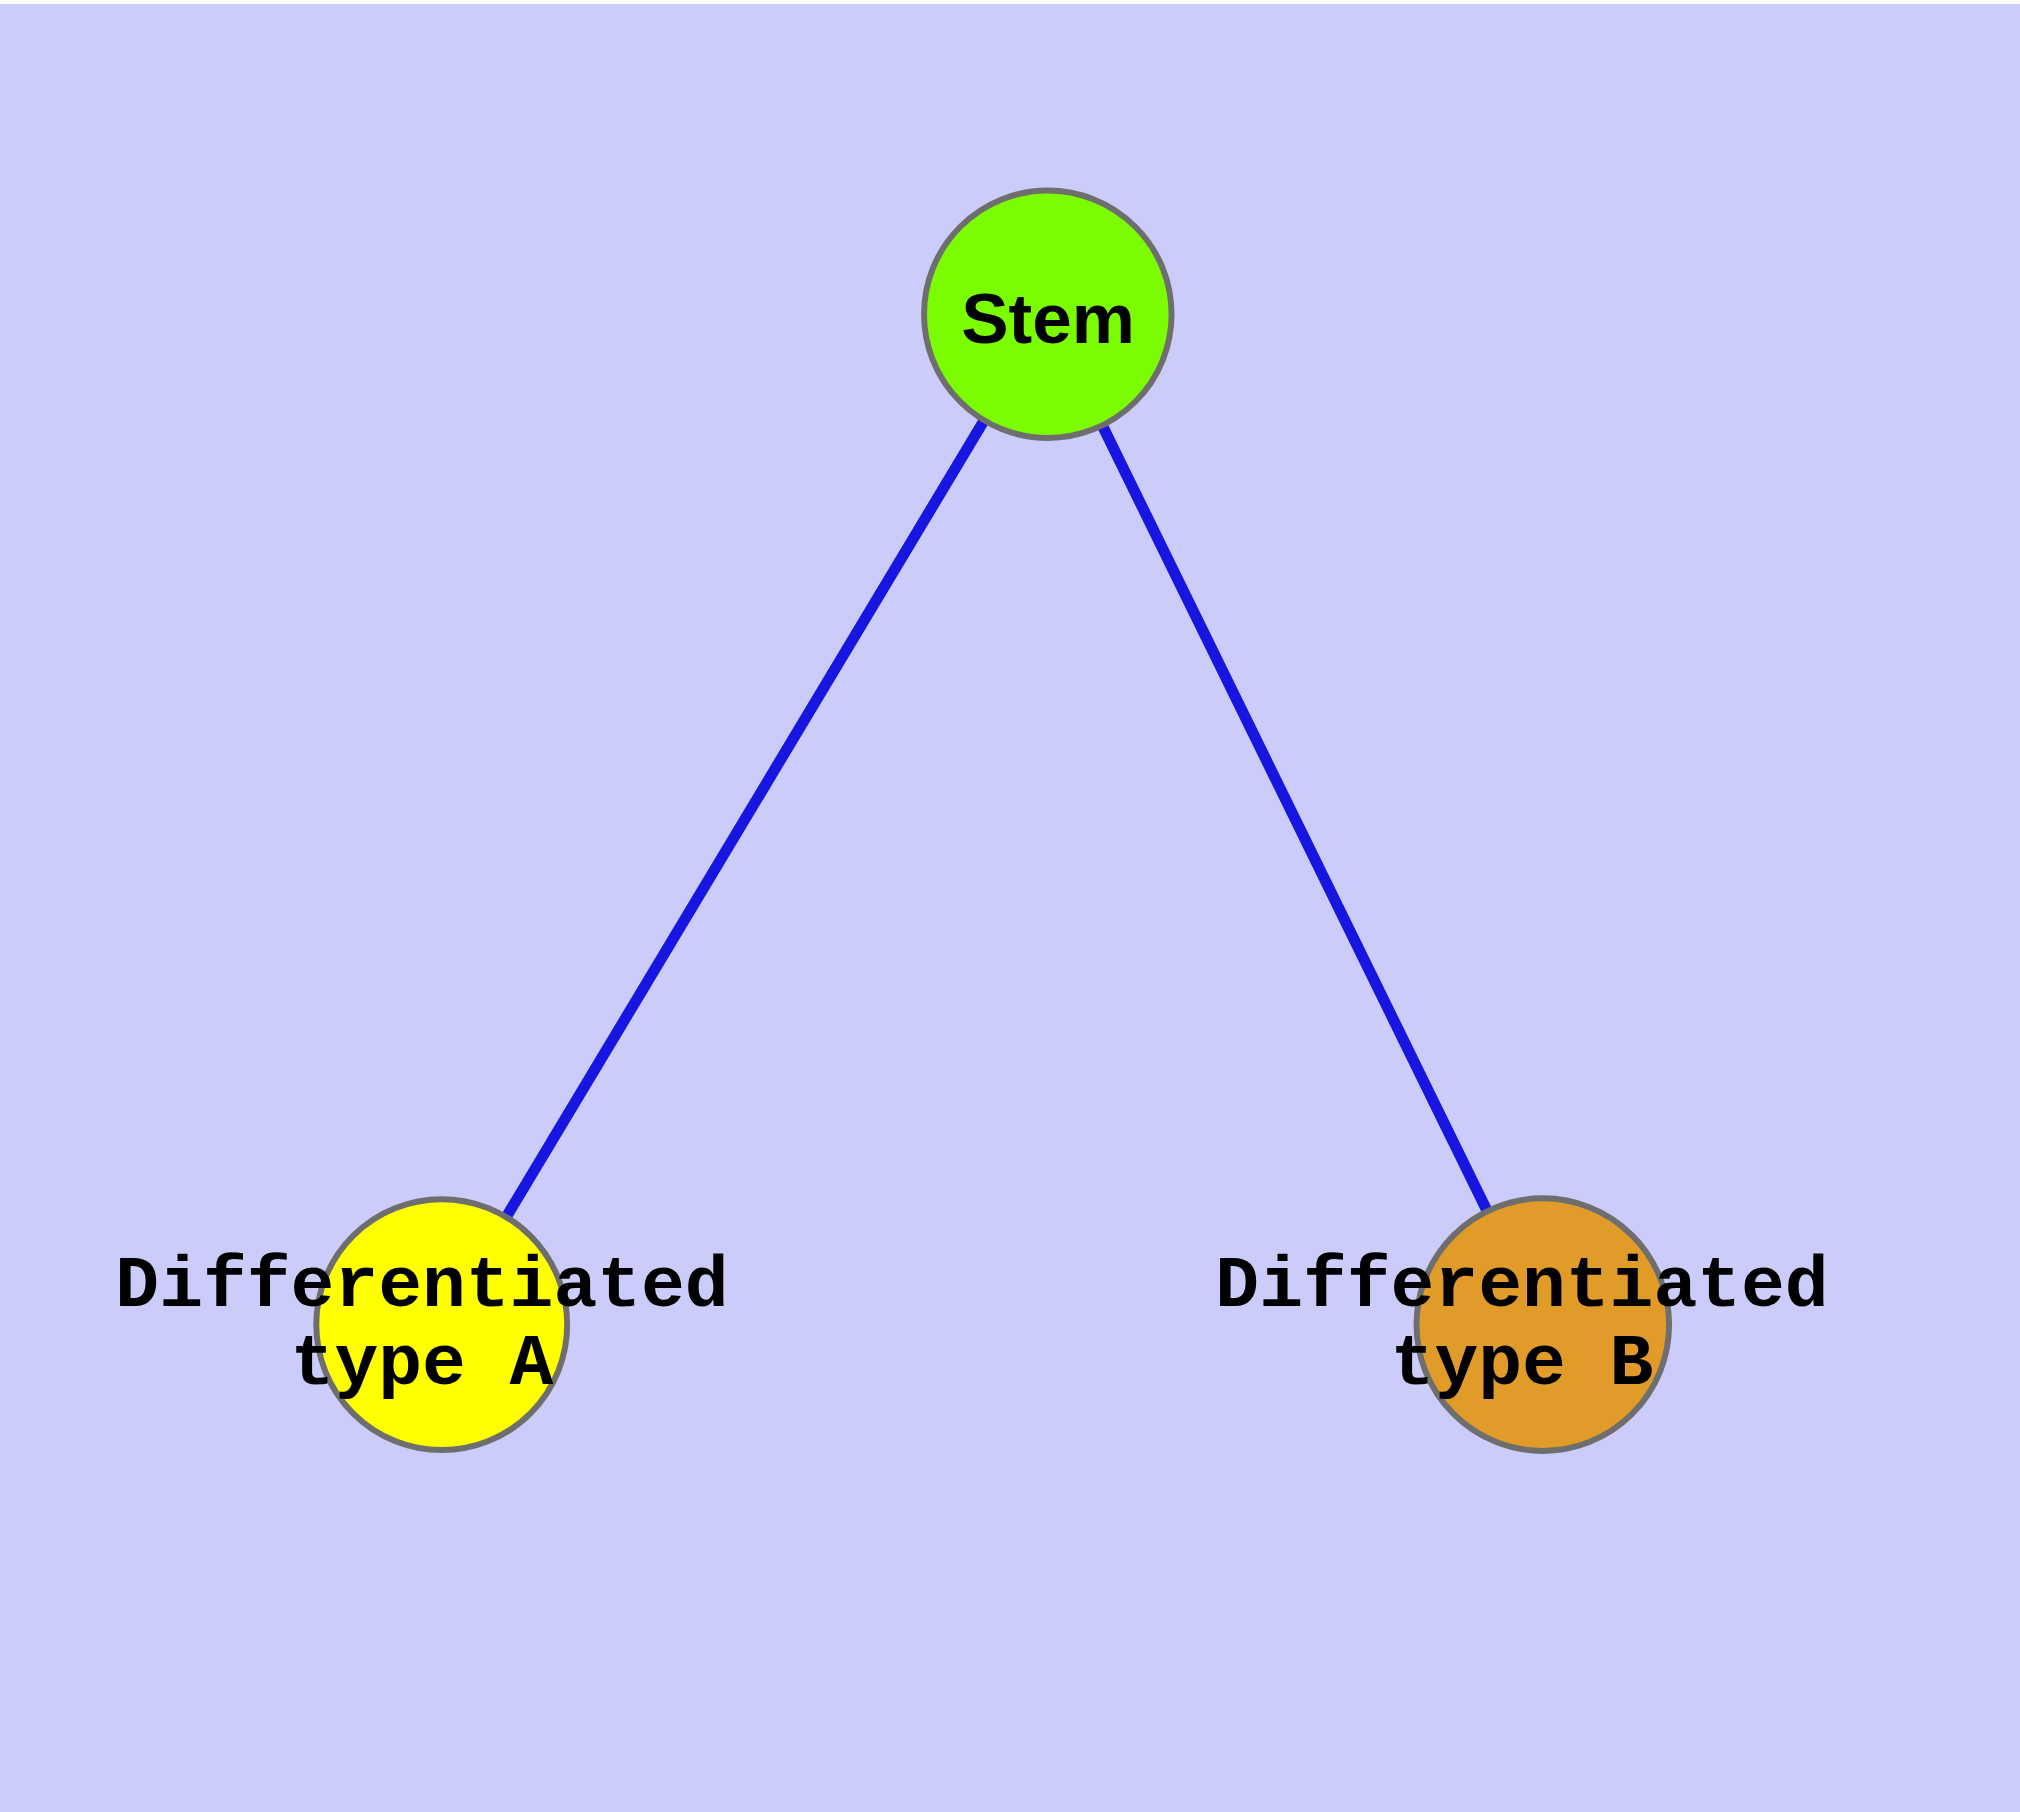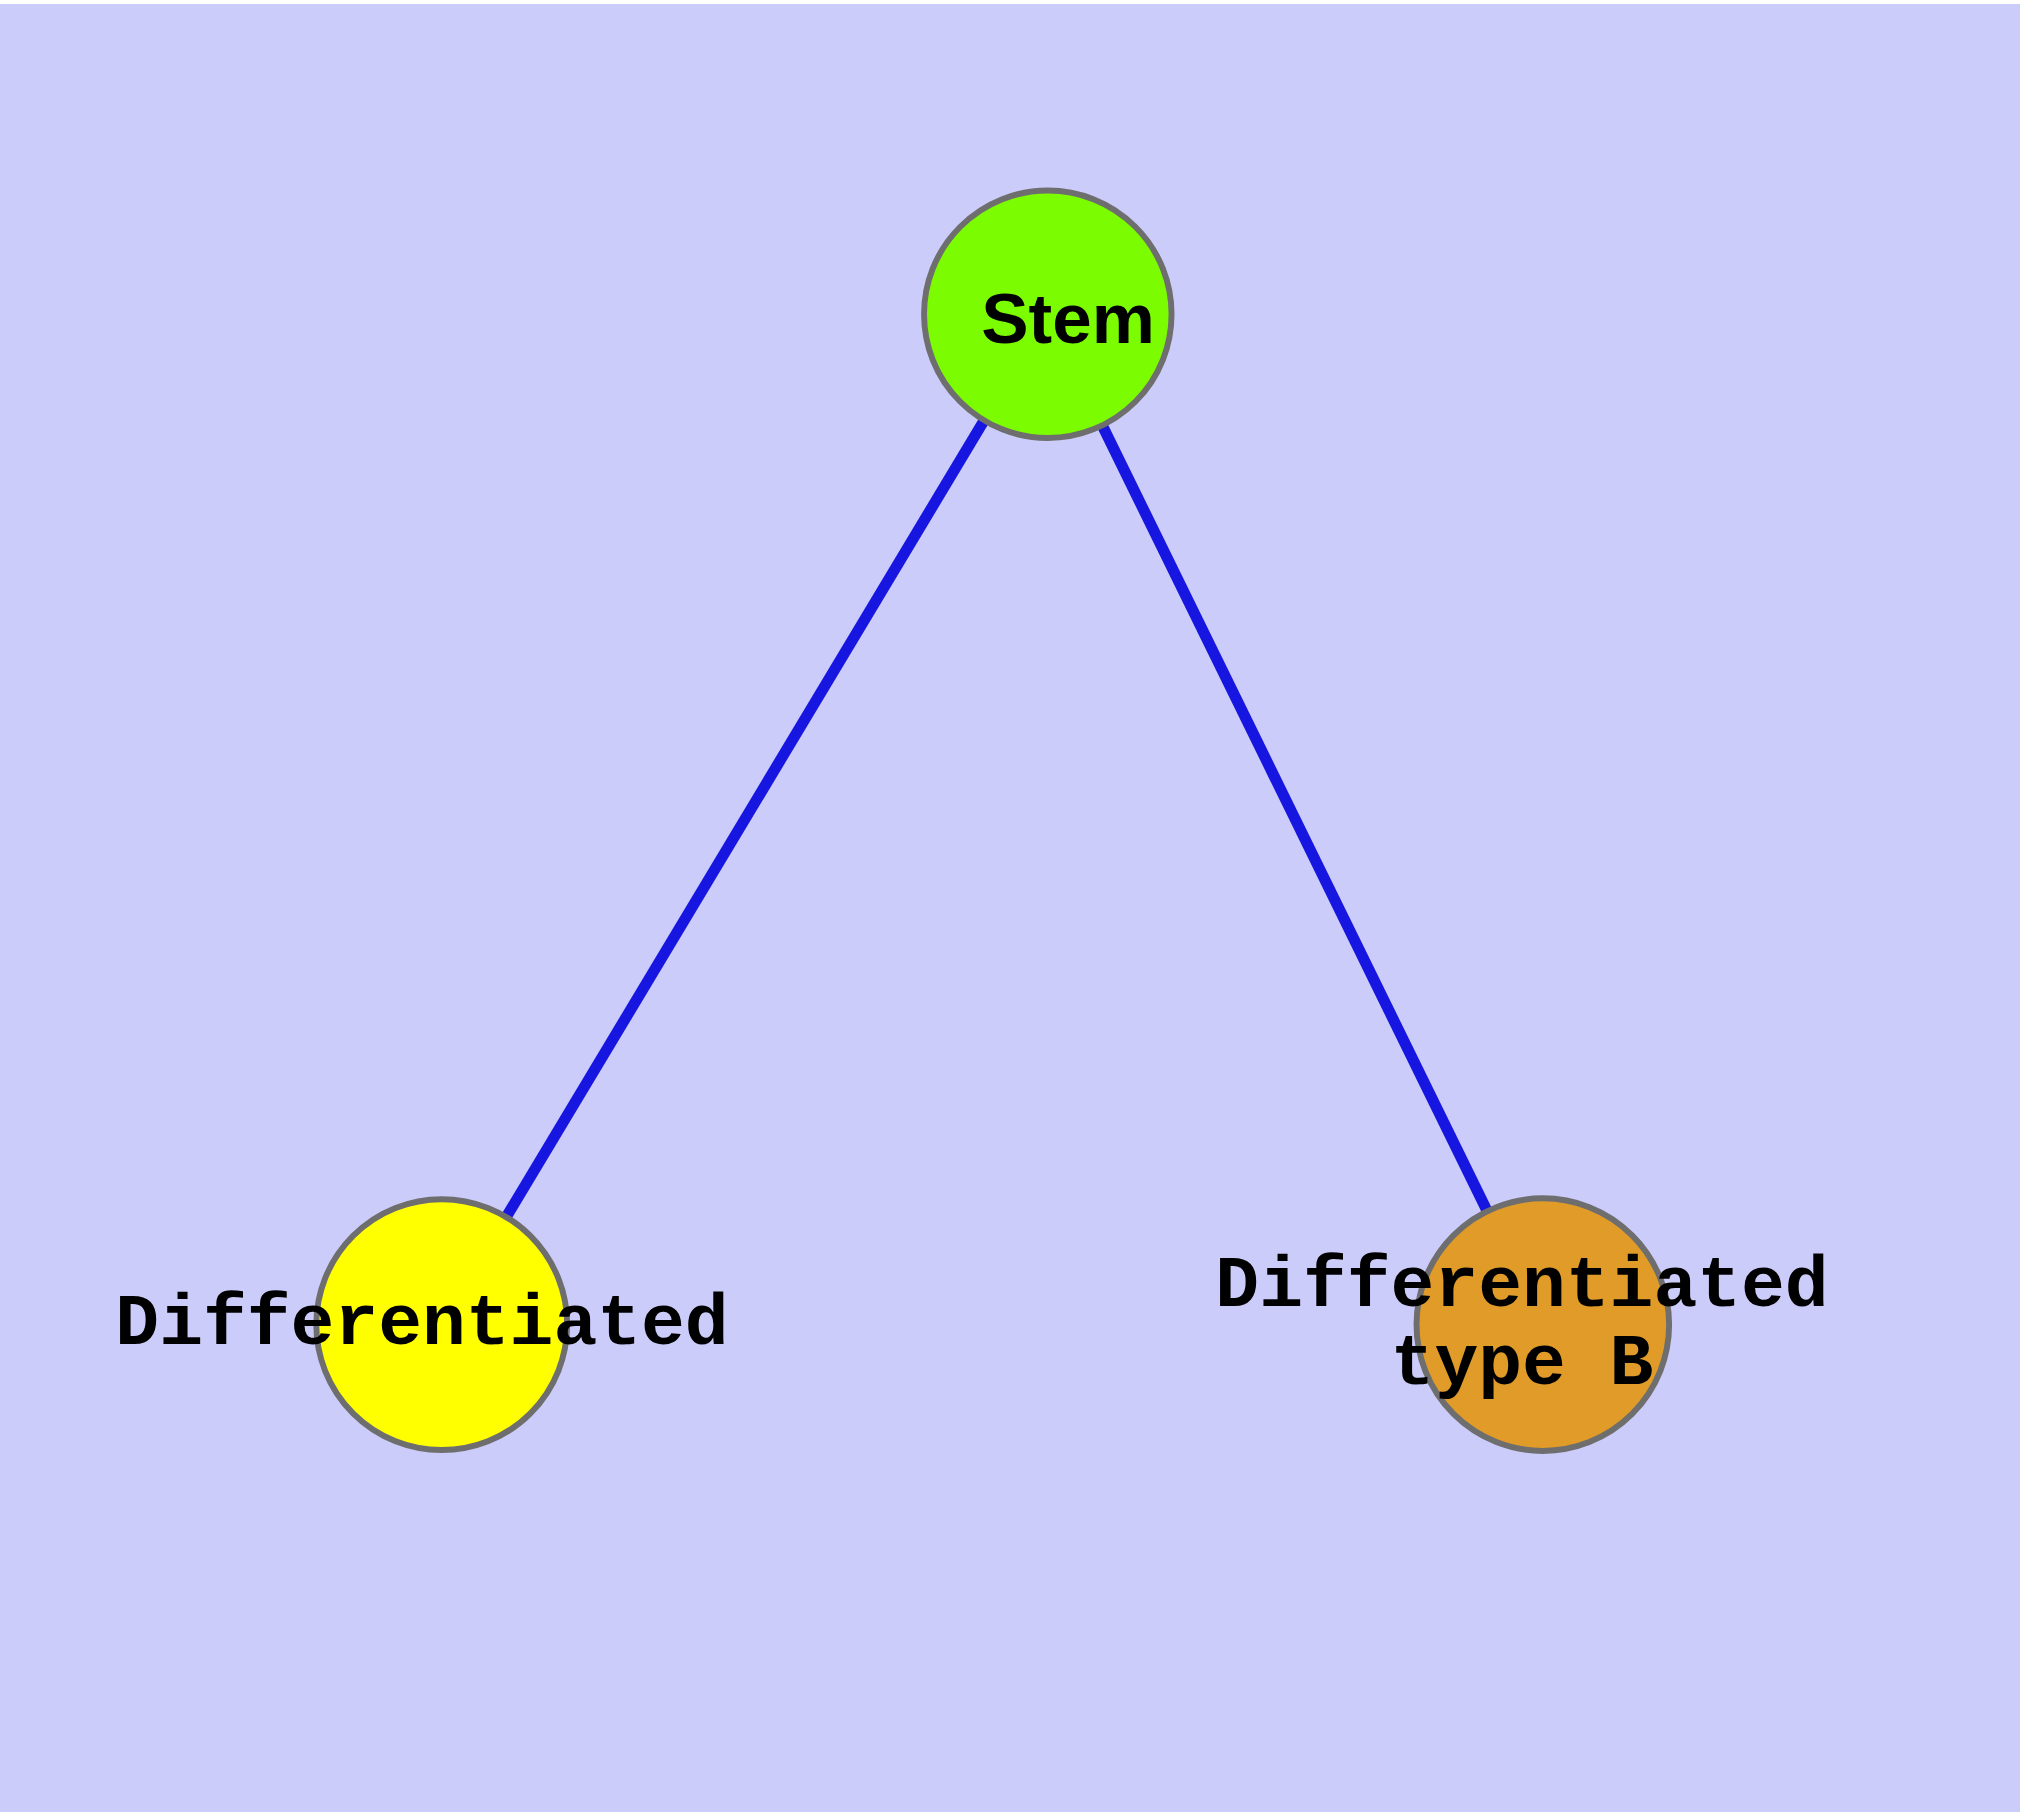--- a/index.html
+++ b/index.html
@@ -38,21 +38,20 @@
     font-weight: bold;
     font-family: "Liberation Sans", sans-serif;
     text-align: center;
     white-space: pre;
     line-height: 1.06;
     pointer-events: none;
     transform: translate(-50%, -50%);
   }
   .node-label.stem {
     font-size: 71px;
-    margin-left: 20px;
   }
   .node-label.leaf {
     font-size: 73px;
     font-family: Liberation Mono, monospace;
   }
 </style>
 </head>
 <body>
 
 <div id="canvas">
@@ -67,19 +66,19 @@
       <g id="nodes-group">
           <circle cx="1236" cy="366" r="146" fill="#7cfc00" stroke="#6e6e6e" stroke-width="7"></circle>
           <circle cx="521" cy="1558" r="148" fill="#ffff00" stroke="#6e6e6e" stroke-width="7"></circle>
           <circle cx="1820" cy="1558" r="149" fill="#e09b28" stroke="#6e6e6e" stroke-width="7"></circle>
         </g>
 
     </svg>
 
     <div id="labels-layer">
         <div class="node-label stem" style="left: 1048px; top: 315px; font-size: 71px; color: rgb(0, 0, 0);"><div>Stem</div></div>
-        <div class="node-label leaf" style="left: 422px; top: 1321px; font-size: 73px; color: rgb(0, 0, 0);"><div>Differentiated</div></div>
+        <div class="node-label leaf" style="left: 422px; top: 1321px; font-size: 73px; color: rgb(0, 0, 0);"><div>Differentiated</div><div>type A</div></div>
         <div class="node-label leaf" style="left: 1522px; top: 1321px; font-size: 73px; color: rgb(0, 0, 0);"><div>Differentiated</div><div>type B</div></div>
       </div>
 
   </div>
 </div>
 
 
 </body></html>

